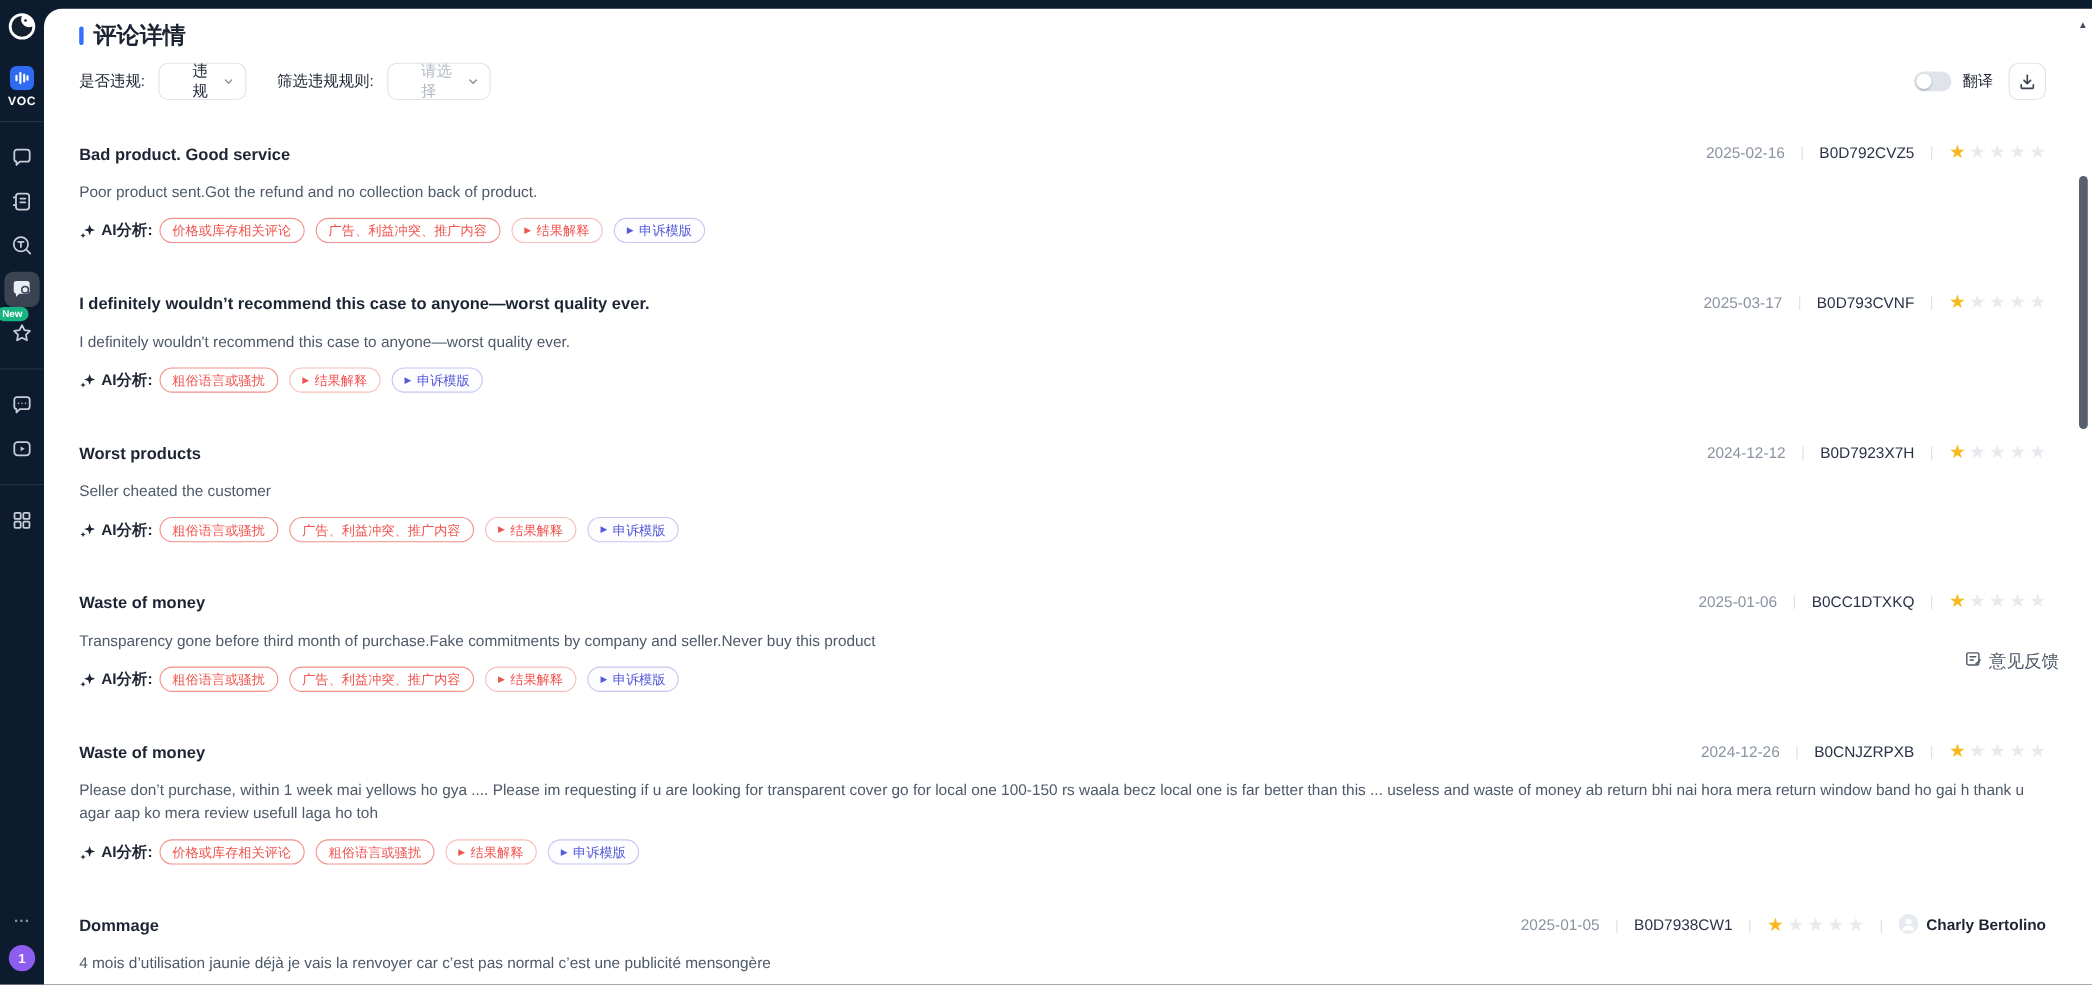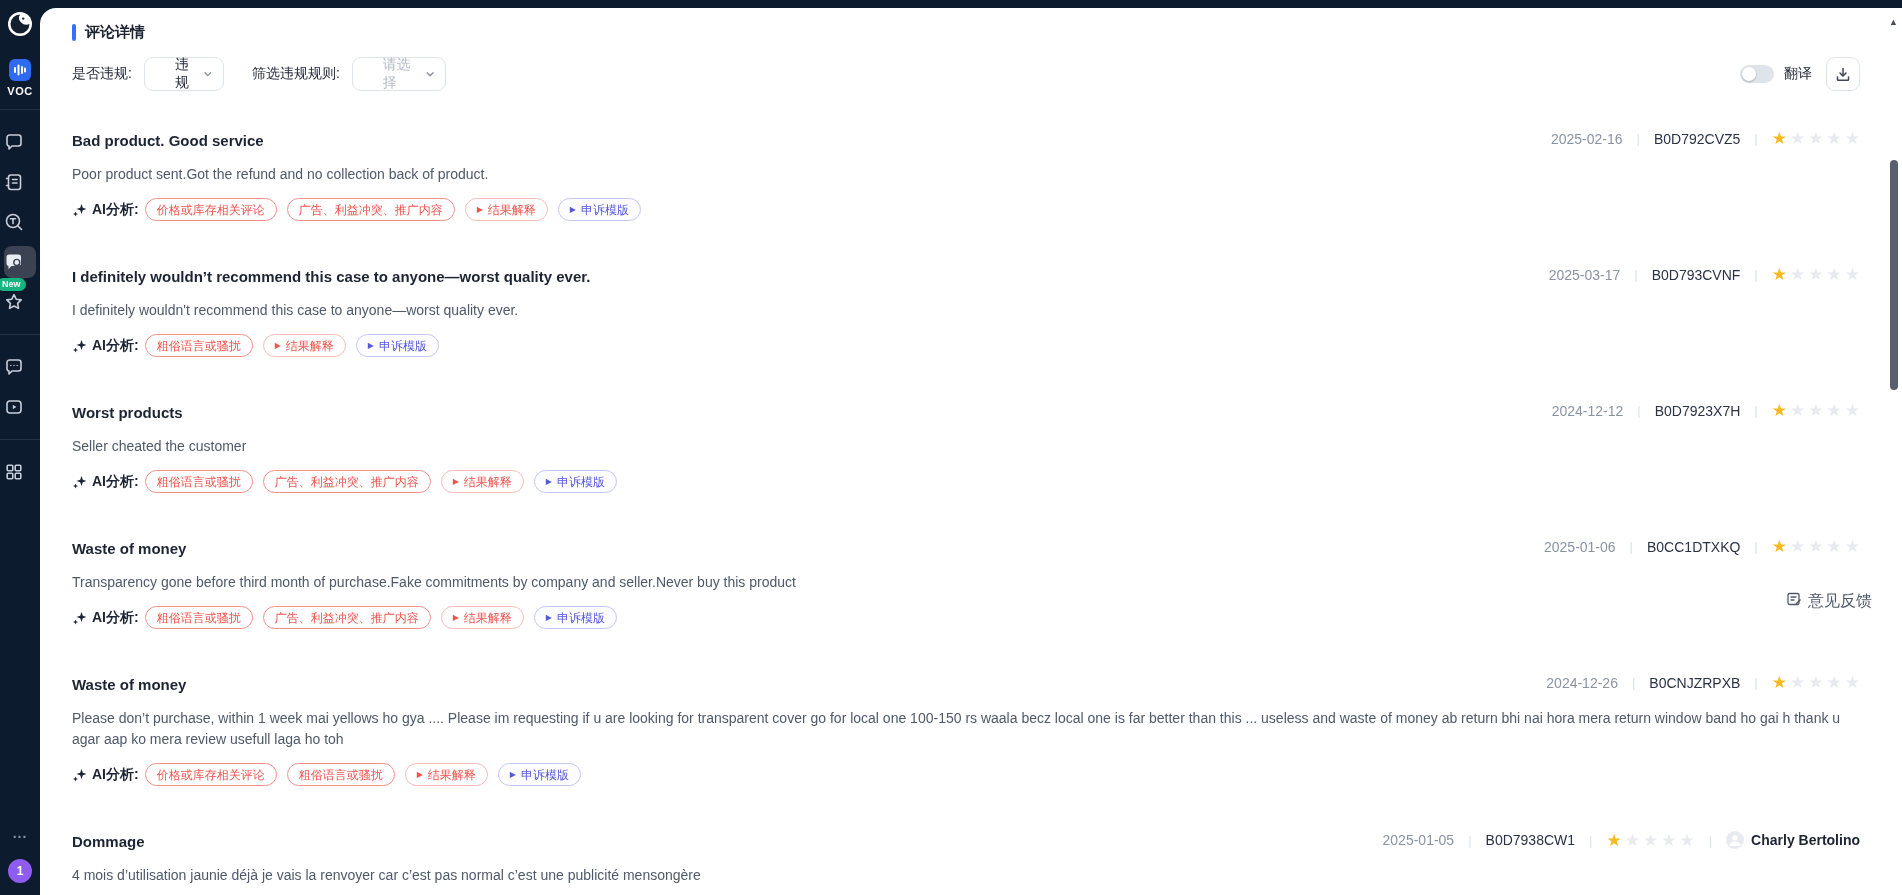--- a/index.html
+++ b/index.html
@@ -5,36 +5,36 @@
   *{box-sizing:border-box;margin:0;padding:0}
   html,body{width:1902px;height:895px;overflow:hidden}
   body{background:#0d1b2e;font-family:"Liberation Sans","DejaVu Sans",sans-serif;position:relative}
 
   
   .sidebar{position:absolute;left:0;top:0;width:40px;height:895px;background:#0d1b2e;display:flex;flex-direction:column;align-items:center;z-index:9}
   .logo{margin-top:11px;cursor:pointer}
   .voc-wrap{margin-top:18px;display:flex;flex-direction:column;align-items:center;cursor:pointer}
   .voc-label{margin-top:4px;font-size:11px;font-weight:700;color:#fff;letter-spacing:.5px}
   .side-divider{width:40px;height:1px;background:rgba(255,255,255,.10);margin:12px 0}
-  .side-icon{width:32px;height:32px;display:flex;align-items:center;justify-content:flex-start;margin:4px 0;cursor:pointer;border-radius:8px}
+  .side-icon{width:32px;height:32px;display:flex;align-items:center;justify-content:center;margin:4px 0;cursor:pointer;border-radius:8px}
   .side-icon.active{background:#3b4352}
   .s-icon{width:20px;height:20px;stroke:#c7ced9;fill:none;stroke-width:1.6;stroke-linecap:round;stroke-linejoin:round}
   .star-wrap{position:relative}
   .new-badge{position:absolute;top:-8px;left:-7px;background:#17b381;color:#fff;font-size:9px;font-weight:700;padding:1px 5px;border-radius:8px;line-height:11px}
   .side-spacer{flex:1}
   .more-dots{color:#8a93a6;font-size:14px;font-weight:700;letter-spacing:1px;cursor:pointer;margin-bottom:18px}
   .notif-badge{width:24px;height:24px;border-radius:50%;background:#8f5cf0;color:#fff;font-size:12px;font-weight:700;display:flex;align-items:center;justify-content:center;margin-bottom:12px;cursor:pointer}
 
   
   .card{position:absolute;left:40px;top:8px;right:0;bottom:0;background:#fff;border-top-left-radius:16px;overflow:hidden}
   .content{padding:12px 42px 0 32px}
 
   .page-title-row{display:flex;align-items:center;height:24px}
   .accent-bar{width:4px;height:17px;background:#3370ff;border-radius:2px;margin-right:9px}
-  .page-title{font-size:15px;font-weight:800;color:#1d2433}
+  .page-title{font-size:21px;font-weight:800;color:#1d2433}
 
   .filter-row{display:flex;align-items:center;margin-top:12px;height:36px}
   .filter-label{font-size:14px;font-weight:400;color:#1d2433;margin-right:12px}
   .dropdown{display:flex;align-items:center;justify-content:space-between;height:34px;border:1px solid #dfe3ea;border-radius:9px;padding:0 10px 0 30px;background:#fff;cursor:pointer}
   .dd1{width:80px;margin-right:28px}
   .dd2{width:94px}
   .dd-value{font-size:14px;color:#1d2433}
   .dd-placeholder{font-size:14px;color:#b4bbc6}
   .chev{width:12px;height:12px;stroke:#8a93a1;fill:none;stroke-width:1.6;stroke-linecap:round;stroke-linejoin:round;margin-left:6px}
 

